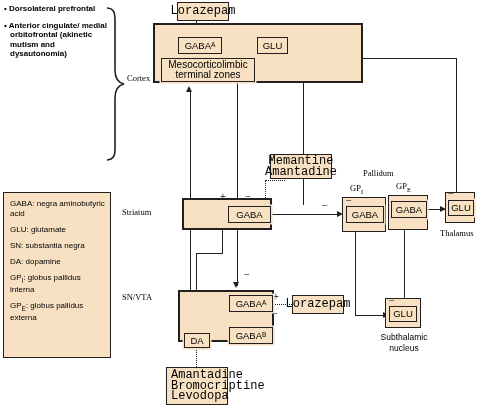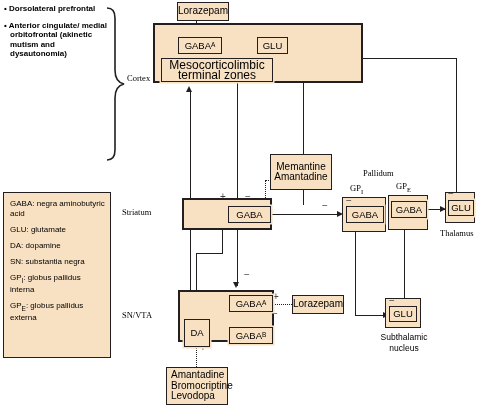--- a/index.html
+++ b/index.html
@@ -11,22 +11,22 @@
   .box{position:absolute;background:#f8e0c2;border:1.5px solid #231f20;
        box-sizing:border-box;}
   .region{position:absolute;background:#f8e0c2;border:2px solid #231f20;
           box-sizing:border-box;}
   .node{position:absolute;background:#f8e0c2;border:1.5px solid #231f20;
         box-sizing:border-box;display:flex;align-items:center;
         justify-content:center;font-size:9.5px;line-height:1;
         box-shadow:0 0 0 1.5px #f8e0c2;}
   .drug{position:absolute;background:#f8e0c2;border:1.5px solid #231f20;
         box-sizing:border-box;display:flex;align-items:center;
-        justify-content:center;text-align:right;font-size:10px;
-        line-height:10.5px;}
+        justify-content:center;text-align:right;font-size:12px;
+        line-height:10.5px;font-family:Liberation Mono, monospace;}
   .plain{position:absolute;font-size:8.5px;line-height:10.5px;
          white-space:pre;font-family:Liberation Serif, serif;}
   .ctr{position:absolute;font-size:8.5px;line-height:10.5px;
        text-align:center;}
 
   
   .h{position:absolute;height:0;border-top:1.6px solid #231f20;}
   .v{position:absolute;width:0;border-left:1.6px solid #231f20;}
   .hd{position:absolute;height:0;border-top:1.8px dotted #231f20;}
   .vd{position:absolute;width:0;border-left:1.8px dotted #231f20;}
@@ -67,27 +67,27 @@
    medial orbitofrontal
    (akinetic mutism and
    dysautonomia)</div>
   </div>
 
   <svg style="position:absolute;left:105px;top:6px;width:22px;height:155px">
     <path d="M2,2 Q10,2 10,12 L10,64 Q10,76 19,78 Q10,80 10,92 L10,144 Q10,154 2,154" fill="none" stroke="#231f20" stroke-width="1.6"></path>
   </svg>
   <div class="plain" style="left:127px;top:73px">Cortex</div>
   <div class="plain" style="left:122px;top:207px">Striatum</div>
-  <div class="plain" style="left:122px;top:310px">SN/VTA</div>
+  <div class="plain" style="left:122px;top:292px">SN/VTA</div>
 
   <div id="legend">
     <div class="li"><span>GABA:</span><span> negra aminobutyric acid</span></div>
     <div class="li"><span>GLU:</span><span> glutamate</span></div>
+    <div class="li"><span>SN:</span><span> substantia negra</span></div>
     <div class="li"><span>DA:</span><span> dopamine</span></div>
-    <div class="li"><span>SN:</span><span> substantia negra</span></div>
     <div class="li"><span>GP</span><sub>I</sub><span>: globus pallidus interna</span></div>
     <div class="li"><span>GP</span><sub>E</sub><span>: globus pallidus externa</span></div>
   </div>
 
   <div class="v" style="left:456px;top:58px;height:142px"></div>
   <div class="h" style="left:268px;top:58px;width:189px"></div>
   <div class="ar ar-l" style="left:262px;top:54.5px"></div>
 
   <div class="v" style="left:303px;top:60px;height:145px"></div>
 
@@ -156,21 +156,21 @@
   <div class="box" style="left:445px;top:192px;width:30px;height:31px"></div>
   <div class="box" style="left:385px;top:298px;width:36px;height:30px"></div>
 
   <div class="node" style="left:178px;top:37px;width:44px;height:17px">
     <span>GABA</span>
       <sub>A</sub>
   </div>
   <div class="node" style="left:257px;top:37px;width:31px;height:17px">
     <span>GLU</span>
   </div>
-  <div class="node" style="left:161px;top:58px;width:112px;height:24px;flex-direction:column;line-height:10px;font-size:12px">
+  <div class="node" style="left:161px;top:58px;width:94px;height:24px;flex-direction:column;line-height:10px;font-size:10px">
     <span>Mesocorticolimbic</span>
     <span>terminal zones</span>
   </div>
 
   <div class="node" style="left:228px;top:206px;width:43px;height:17px">
     <span>GABA</span>
   </div>
   <div class="node" style="left:346px;top:206px;width:38px;height:17px">
     <span>GABA</span>
   </div>
@@ -184,28 +184,28 @@
     <span>GLU</span>
   </div>
   <div class="node" style="left:229px;top:295px;width:44px;height:17px">
     <span>GABA</span>
       <sub>A</sub>
   </div>
   <div class="node" style="left:229px;top:327px;width:44px;height:17px">
     <span>GABA</span>
       <sub>B</sub>
   </div>
-  <div class="node" style="left:184px;top:319px;width:26px;height:28px">
+  <div class="node" style="left:184px;top:333px;width:26px;height:15px">
     <span>DA</span>
   </div>
 
   <div class="drug" style="left:177px;top:2px;width:52px;height:19px">
     <span>Lorazepam</span>
   </div>
-  <div class="drug" style="left:270px;top:154px;width:62px;height:36px;flex-direction:column">
+  <div class="drug" style="left:270px;top:154px;width:62px;height:25px;flex-direction:column">
     <span>Memantine</span>
     <span>Amantadine</span>
   </div>
   <div class="drug" style="left:292px;top:295px;width:52px;height:19px">
     <span>Lorazepam</span>
   </div>
   <div class="drug" style="left:166px;top:367px;width:62px;height:38px;flex-direction:column;align-items:flex-start;padding-left:4px;box-sizing:border-box;justify-content:center">
     <span>Amantadine</span>
     <span>Bromocriptine</span>
     <span>Levodopa</span>

